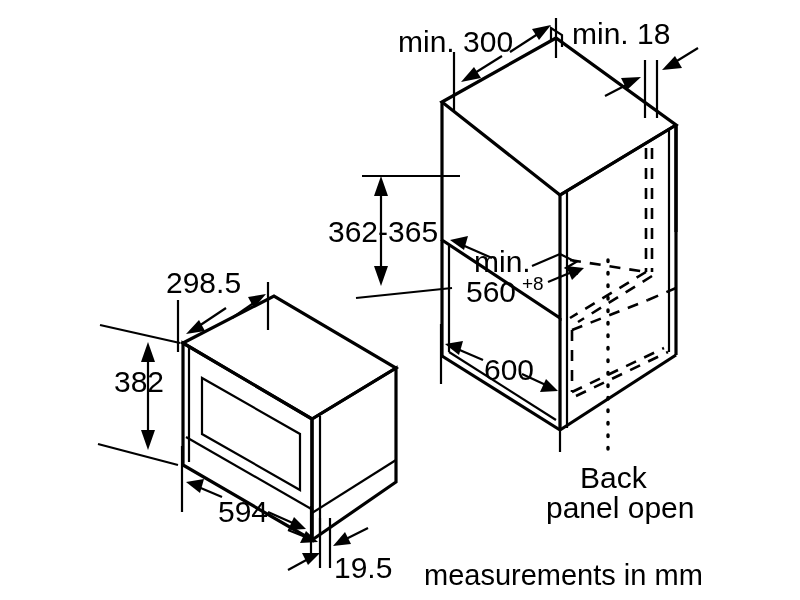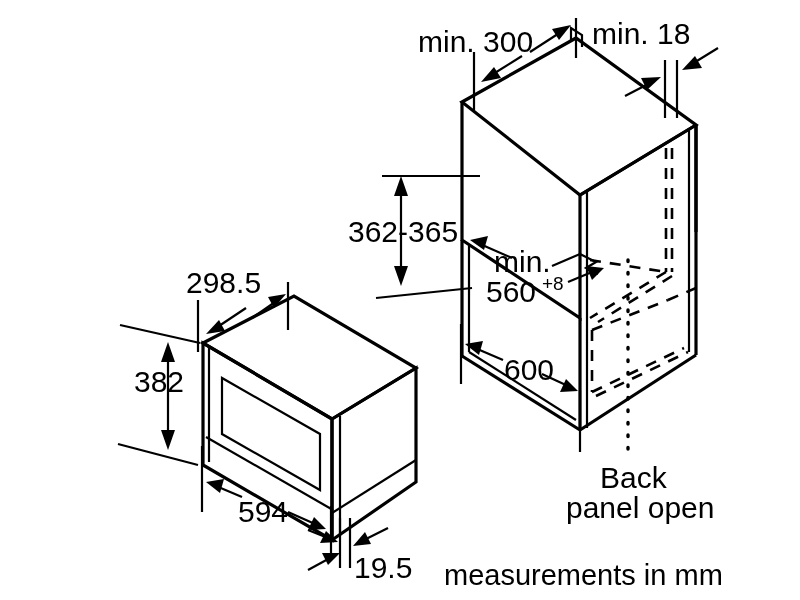--- a/index.html
+++ b/index.html
@@ -13,21 +13,20 @@
     height: 600px;
     overflow: hidden;
     font-family: "Liberation Sans", sans-serif;
     color: #000000;
   }
   #drawing-root {
     position: relative;
     width: 759px;
     height: 600px;
     background: #ffffff;
-    padding-left: 20px;
   }
   svg#tech-drawing {
     display: block;
     width: 800px;
     height: 600px;
   }
   .solid {
     fill: none;
     stroke: #000000;
     stroke-width: 3.2;

